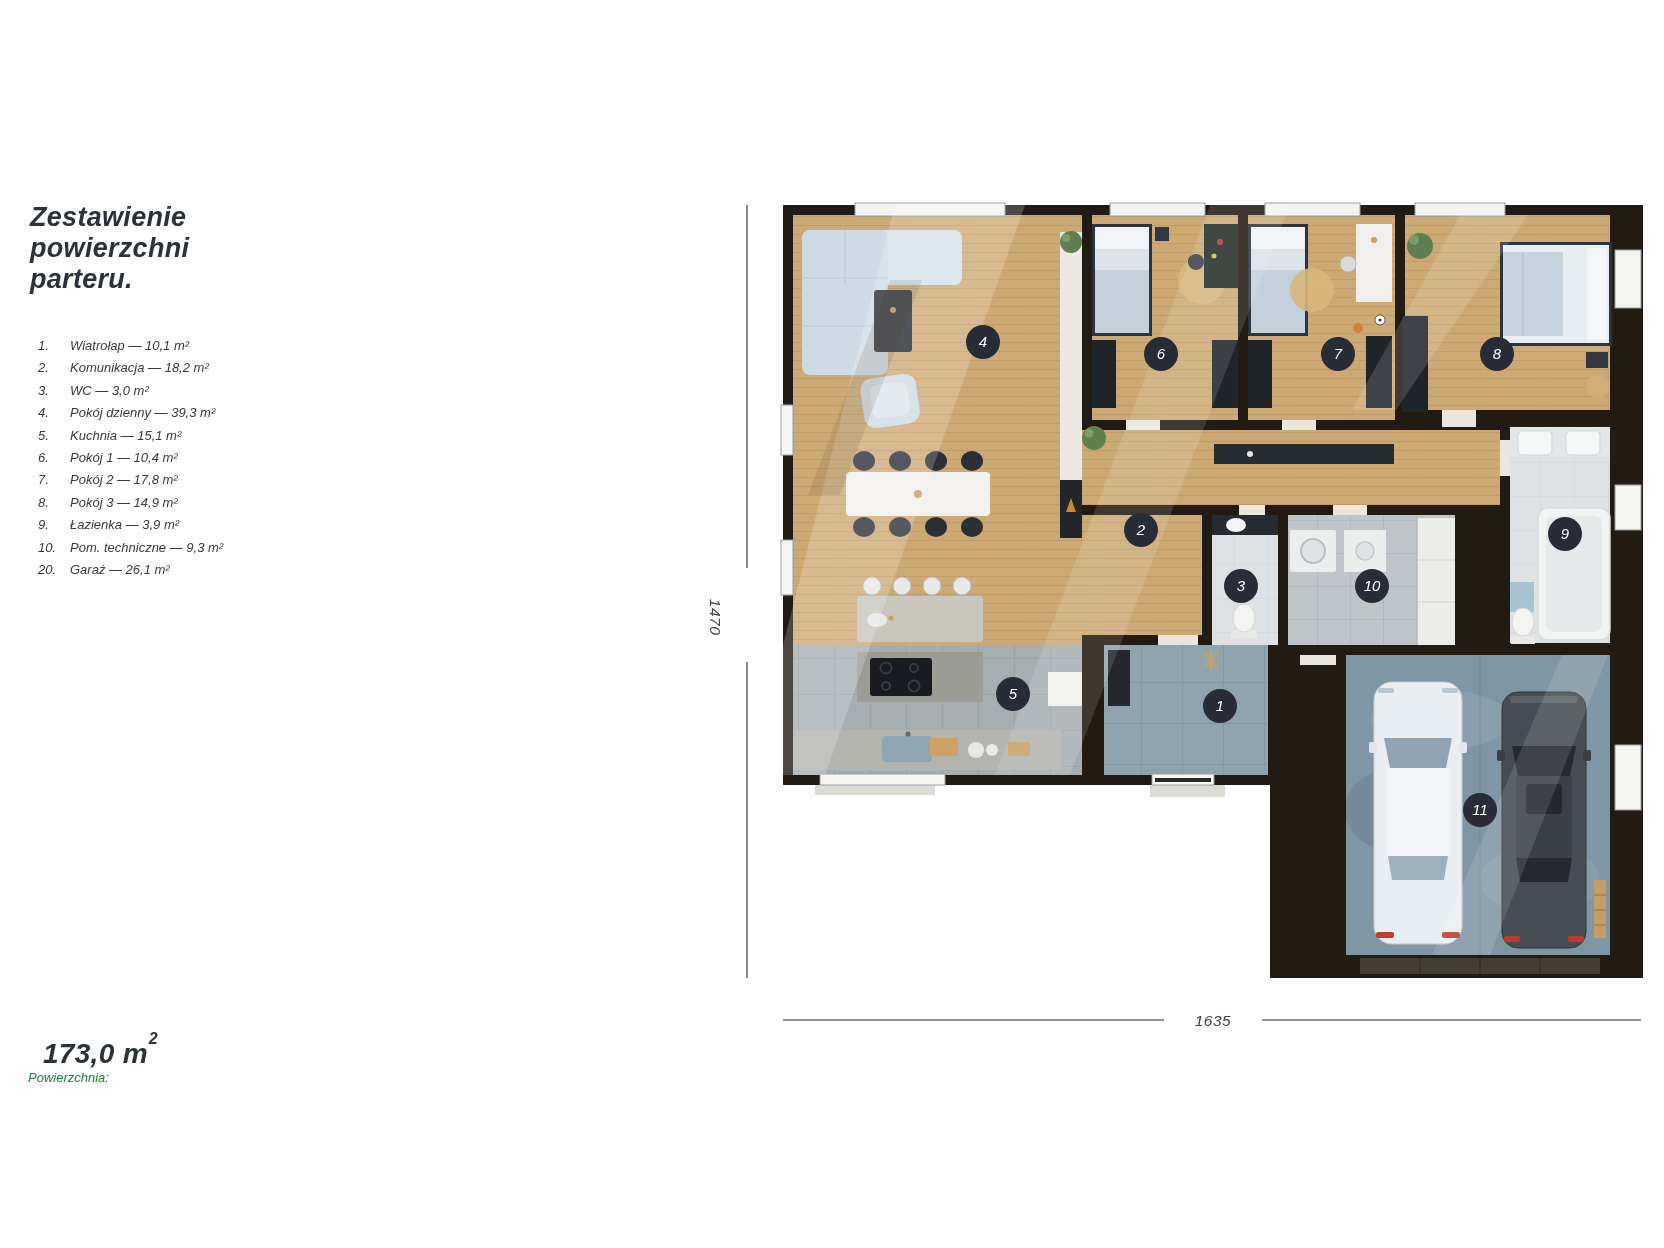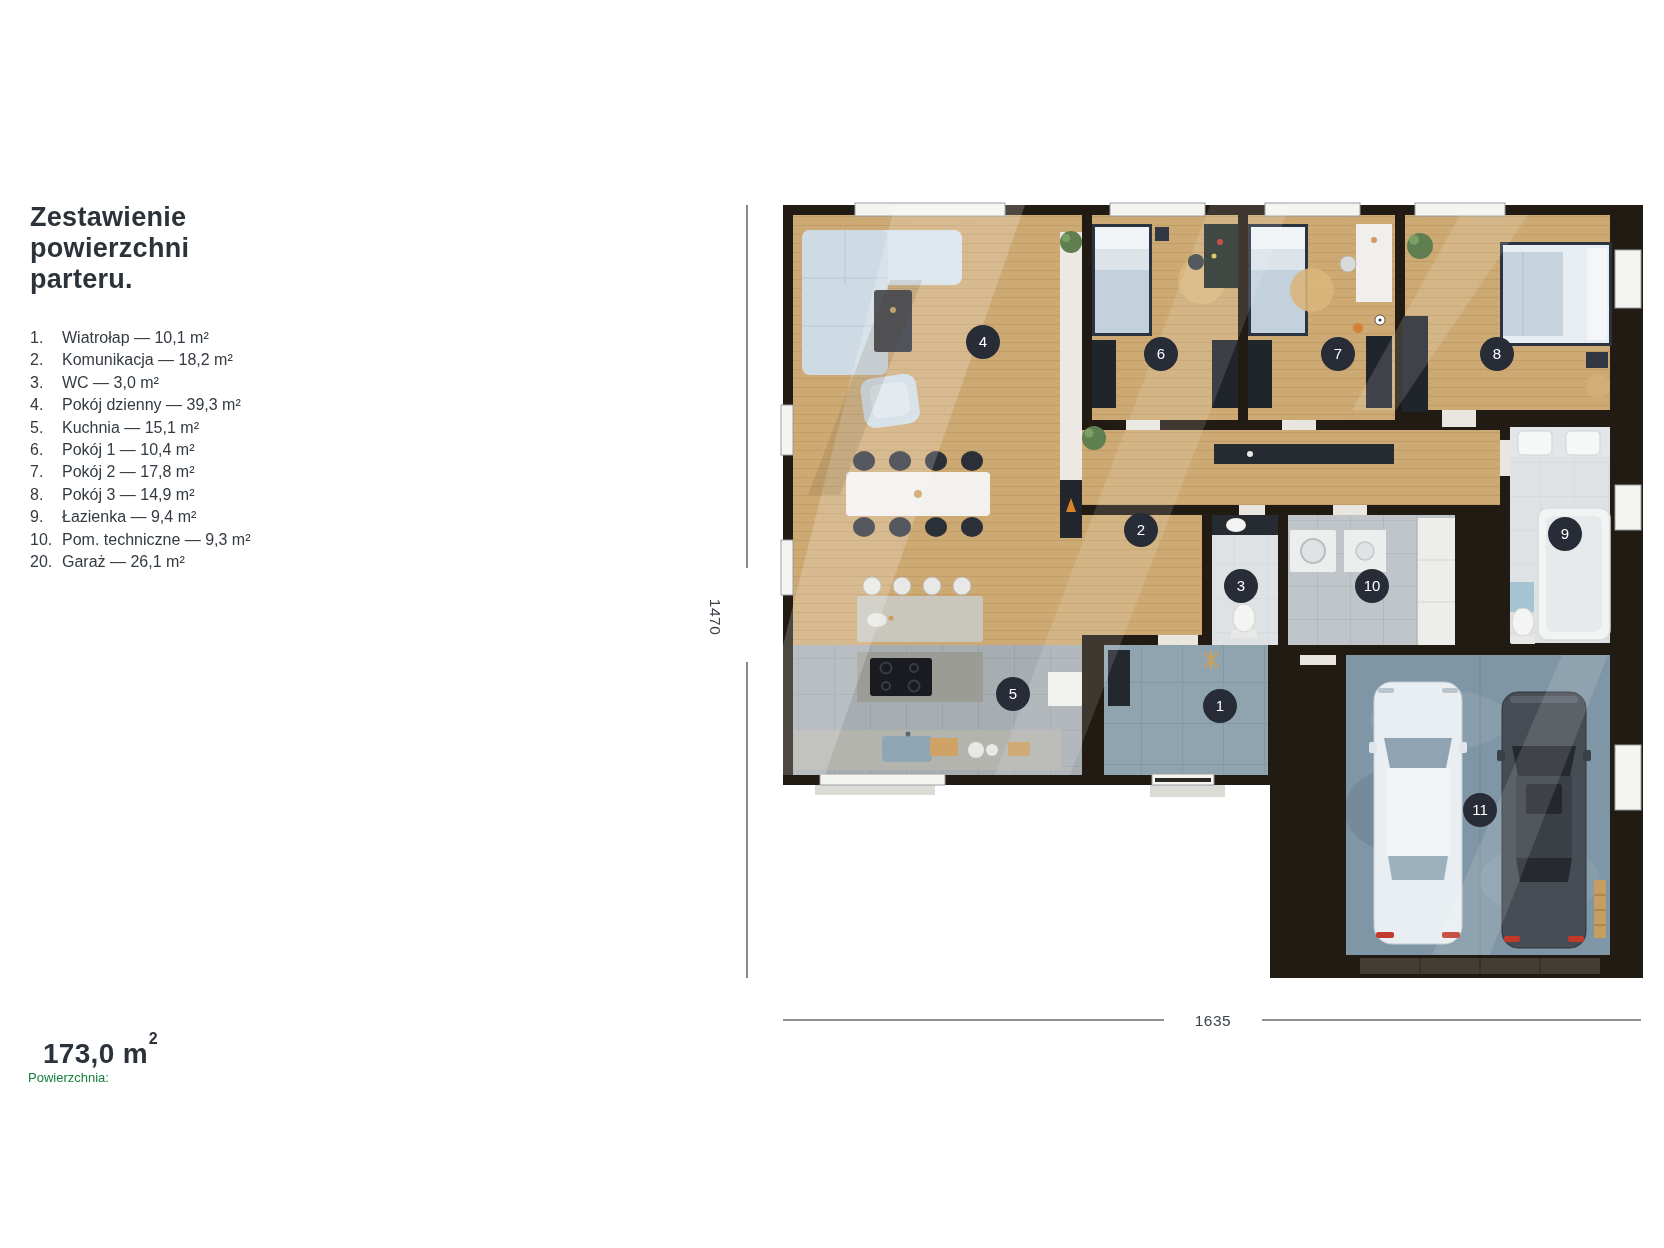--- a/index.html
+++ b/index.html
@@ -1,24 +1,24 @@
 <!DOCTYPE html>
 <html style="--ink: #2b3239; --badge: #272c36;"><head>
 <meta charset="utf-8">
 <style>
   :root{
     --ink:#2b3239; --list-ink:#333a41; --dim-ink:#3c434b; --badge:#272c36;
   }
   html,body{margin:0;padding:0;background:#fff;}
   .page{position:relative;width:1664px;height:1248px;background:#ffffff;overflow:hidden;
-        font-family:"Liberation Sans", sans-serif;}
+        font-family:"Liberation Sans", sans-serif;font-style:italic;}
   .title{position:absolute;left:30px;top:184px;width:200px;font-size:27px;line-height:31px;
          font-weight:600;letter-spacing:.3px;color:var(--ink);}
-  .room-list{position:absolute;left:30px;top:327px;margin:0;padding:0;list-style:none;
-             font-size:16px;line-height:22.4px;color:var(--list-ink);}
+  .room-list{position:absolute;left:30px;top:327px;margin:8px;padding:0;list-style:none;
+             font-size:13px;line-height:22.4px;color:var(--list-ink);}
   .room-list li{white-space:nowrap;}
   .room-list .num{display:inline-block;width:32px;}
   .area-label{position:absolute;left:28px;top:1070px;font-size:13px;color:#15803d;}
   .area-value{position:absolute;left:43px;top:1038px;font-size:28px;font-weight:600;
               letter-spacing:.3px;color:var(--ink);}
   .area-value sup{font-size:16px;position:relative;top:-9px;left:1px;font-weight:600;}
   .plan{position:absolute;left:690px;top:190px;width:960px;height:860px;}
   .dim-text{font-family:"Liberation Sans", sans-serif;font-size:15.5px;fill:var(--dim-ink);letter-spacing:.5px;}
   .badge-num{font-family:"Liberation Sans", sans-serif;font-size:15px;fill:#ffffff;}
 </style>
@@ -31,21 +31,21 @@
 
   <ol class="room-list">
       <li><span class="num">1.</span><span>Wiatrołap — 10,1 m²</span></li>
       <li><span class="num">2.</span><span>Komunikacja — 18,2 m²</span></li>
       <li><span class="num">3.</span><span>WC — 3,0 m²</span></li>
       <li><span class="num">4.</span><span>Pokój dzienny — 39,3 m²</span></li>
       <li><span class="num">5.</span><span>Kuchnia — 15,1 m²</span></li>
       <li><span class="num">6.</span><span>Pokój 1 — 10,4 m²</span></li>
       <li><span class="num">7.</span><span>Pokój 2 — 17,8 m²</span></li>
       <li><span class="num">8.</span><span>Pokój 3 — 14,9 m²</span></li>
-      <li><span class="num">9.</span><span>Łazienka — 9,4 m²</span></li>
+      <li><span class="num">9.</span><span>Łazienka — 3,9 m²</span></li>
       <li><span class="num">10.</span><span>Pom. techniczne — 9,3 m²</span></li>
       <li><span class="num">20.</span><span>Garaż — 26,1 m²</span></li>
     </ol>
 
   <div class="area-label">Powierzchnia:</div>
   <div class="area-value"><span>173,0 m</span><sup>2</sup></div>
 
   <svg class="plan" viewBox="0 0 960 860" xmlns="http://www.w3.org/2000/svg">
     <defs>
       <pattern id="pWood" width="64" height="9" patternUnits="userSpaceOnUse">

